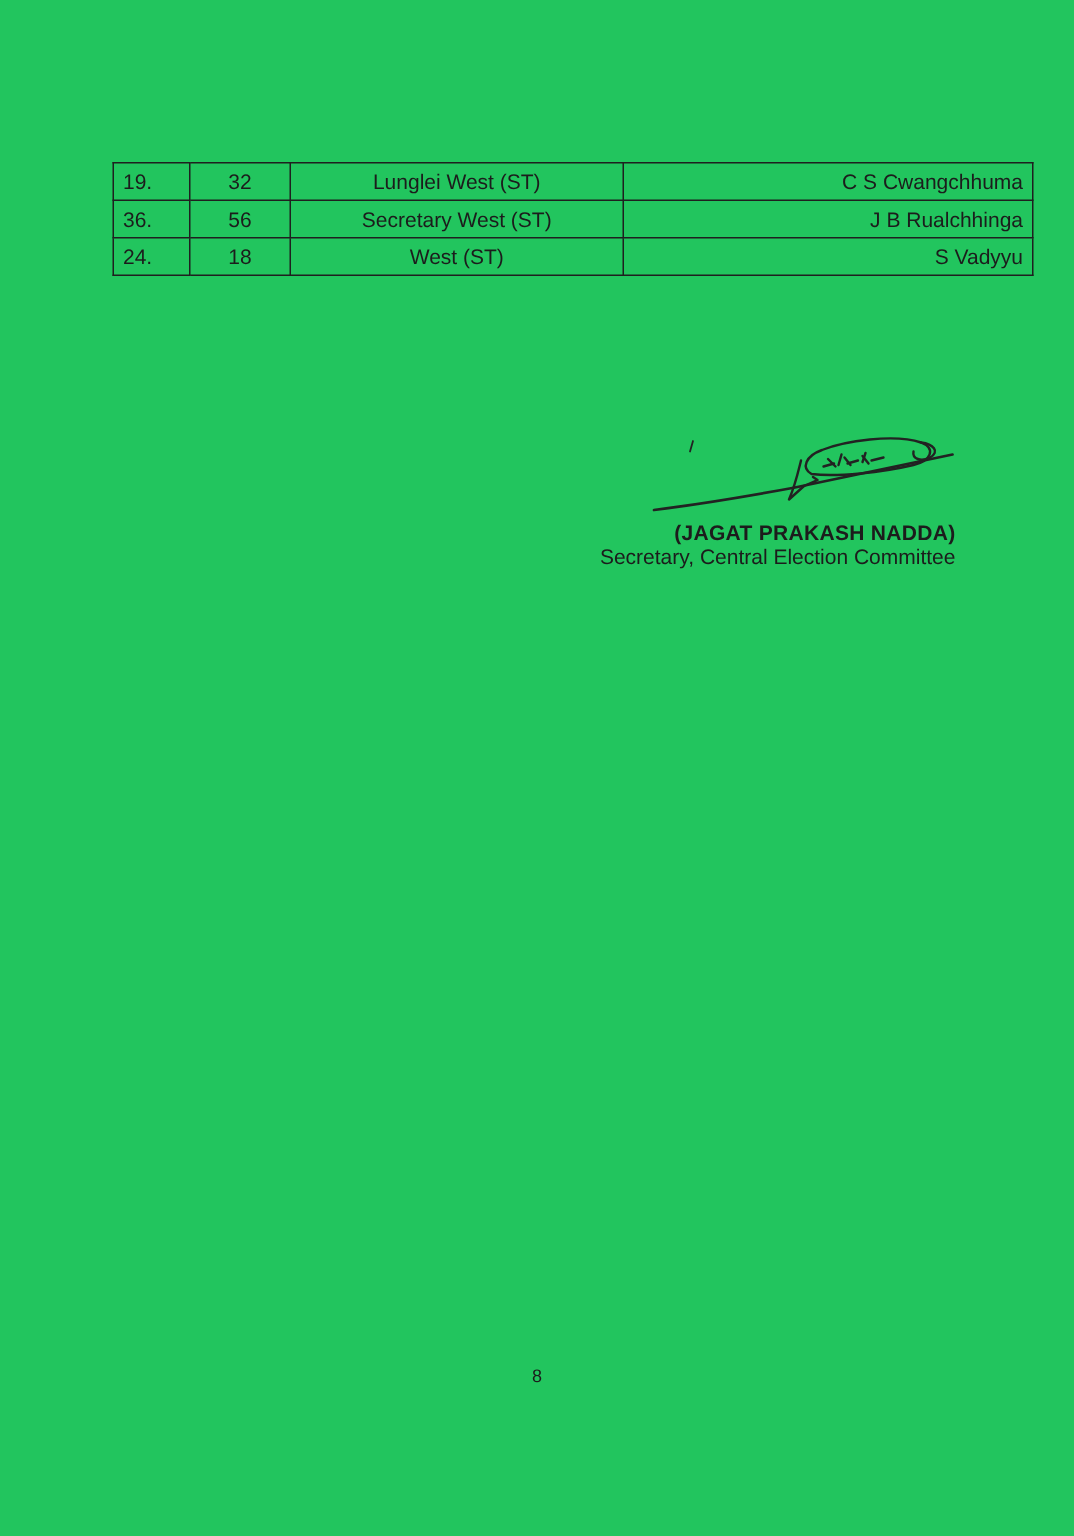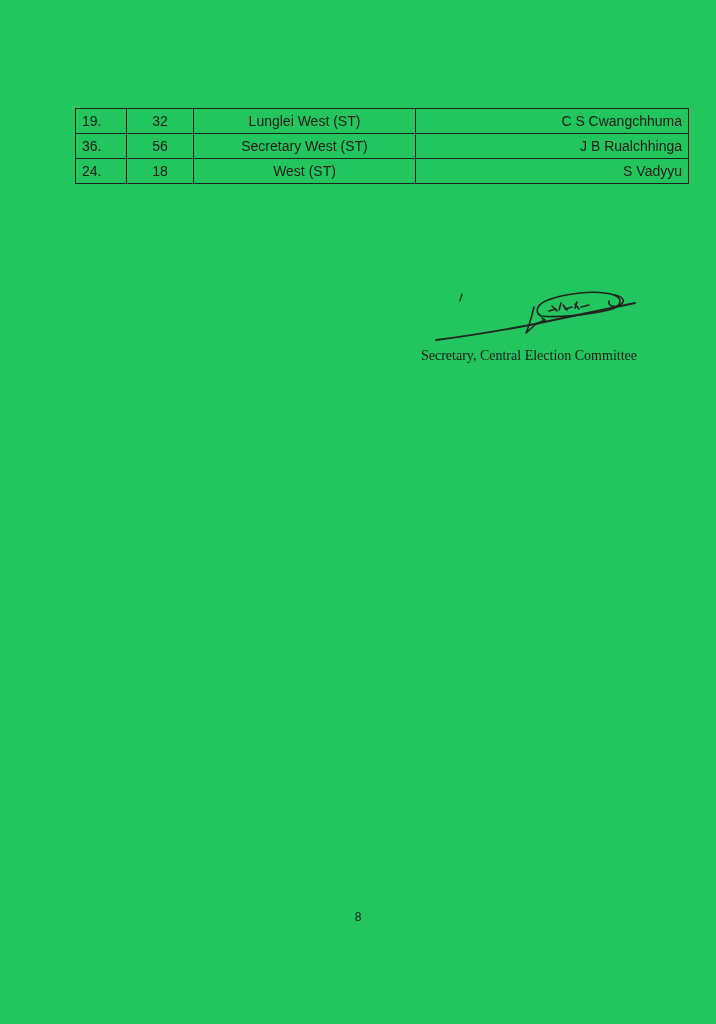--- a/index.html
+++ b/index.html
@@ -56,21 +56,20 @@
     text-align: right;
     line-height: 15.5px;
   }
   .sig-name {
     font-weight: bold;
     font-size: 14px;
     letter-spacing: 0.2px;
   }
   .sig-title {
     font-size: 14px;
-    font-family: Liberation Serif, serif;
   }
 
   
   .page-number {
     position: absolute;
     top: 910px;
     left: 0;
     width: 716px;
     text-align: center;
     font-size: 12px;
@@ -117,18 +116,19 @@
 
     <path d="M186,13 C194,14 199,19 192,23 C186,26 180,24 181,19"></path>
 
     <path d="M121,29 l7,-2 m3,1 l2,-7 m4,6 l7,-2 m3,1 l2,-6 m4,5 l8,-2"></path>
     <path d="M124,24 l5,5 m6,-6 l4,5 m8,-6 l4,5"></path>
 
     <path d="M34,12 l-2,7" stroke-width="1.2"></path>
   </svg>
 
   <div class="sig-text">
+    <div class="sig-name">(JAGAT PRAKASH NADDA)</div>
     <div class="sig-title">Secretary, Central Election Committee</div>
   </div>
 
   <div class="page-number">8</div>
 
 </div>
 
 </body></html>

